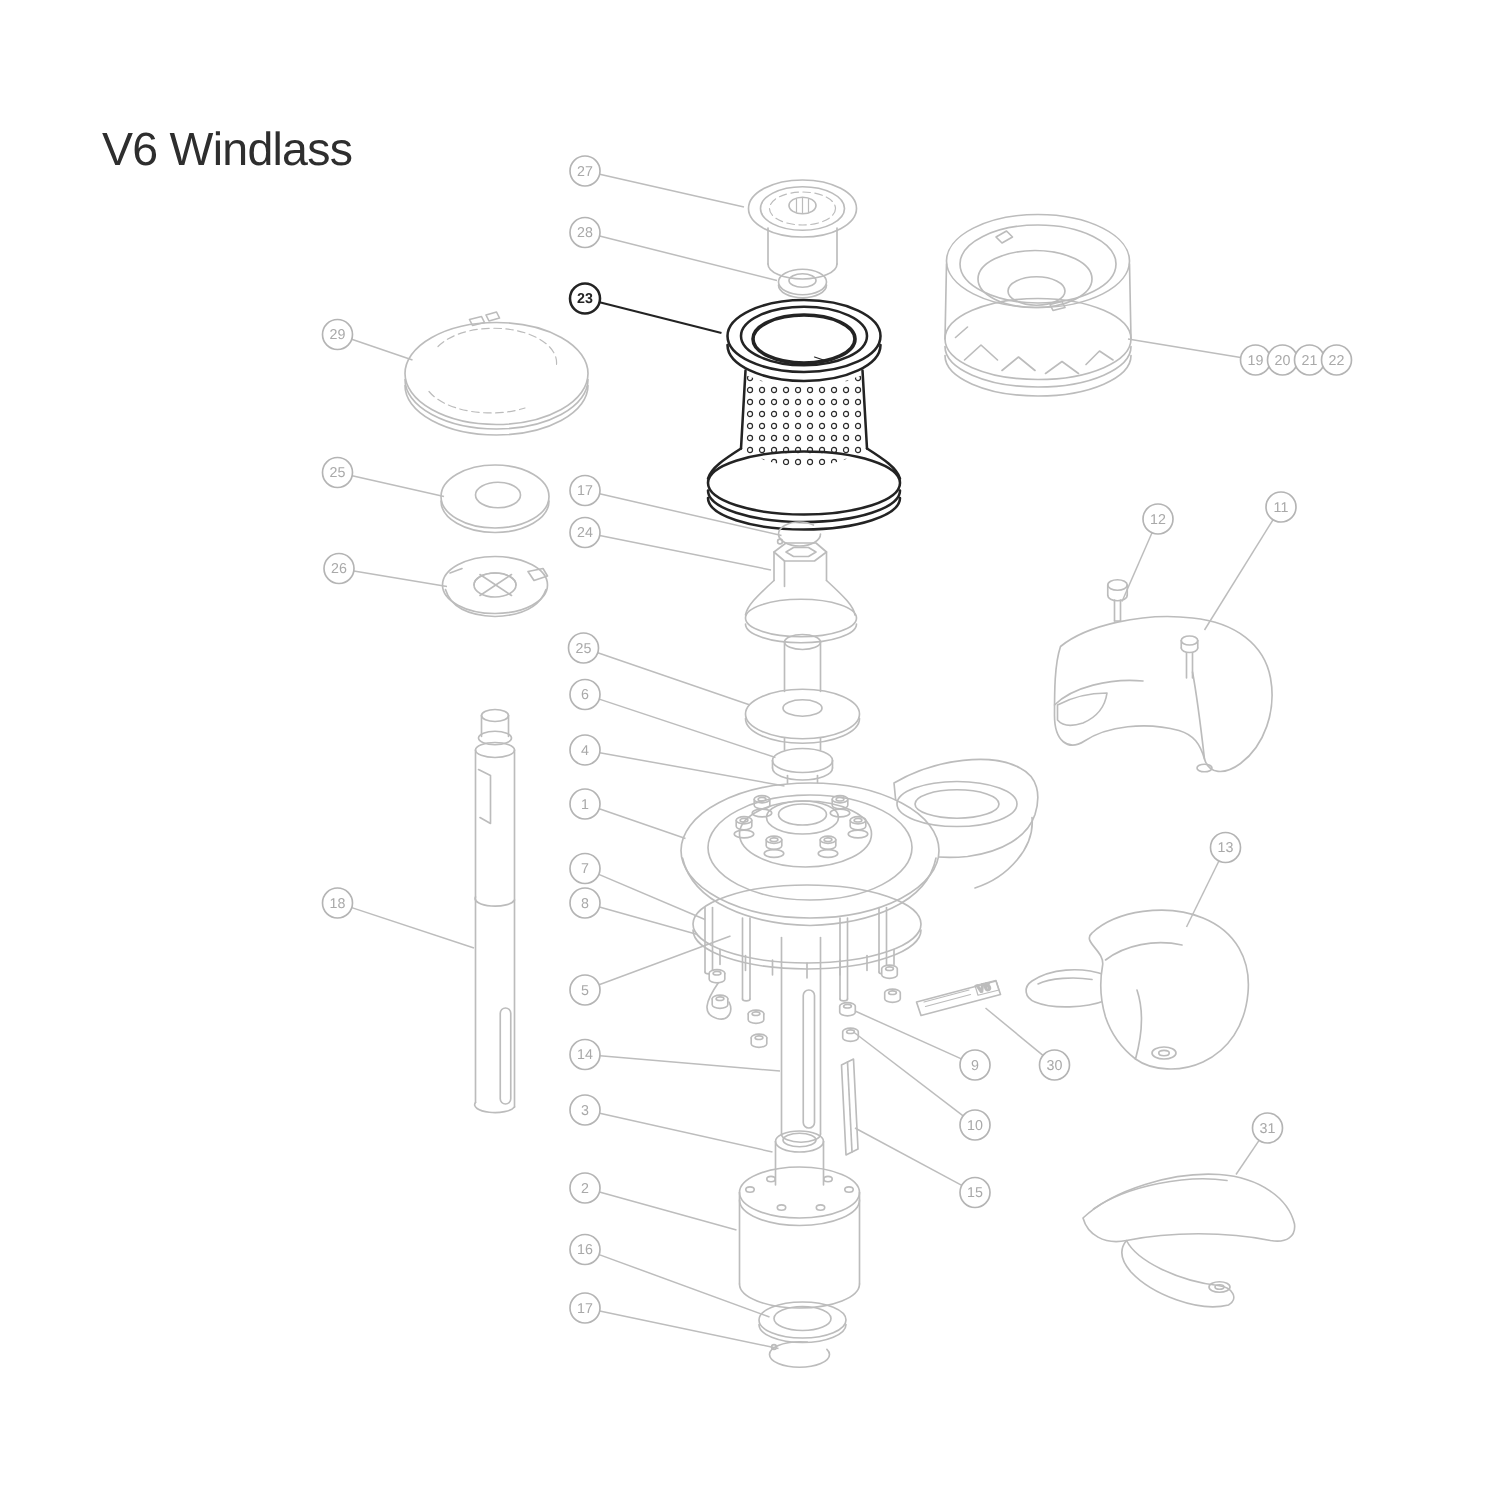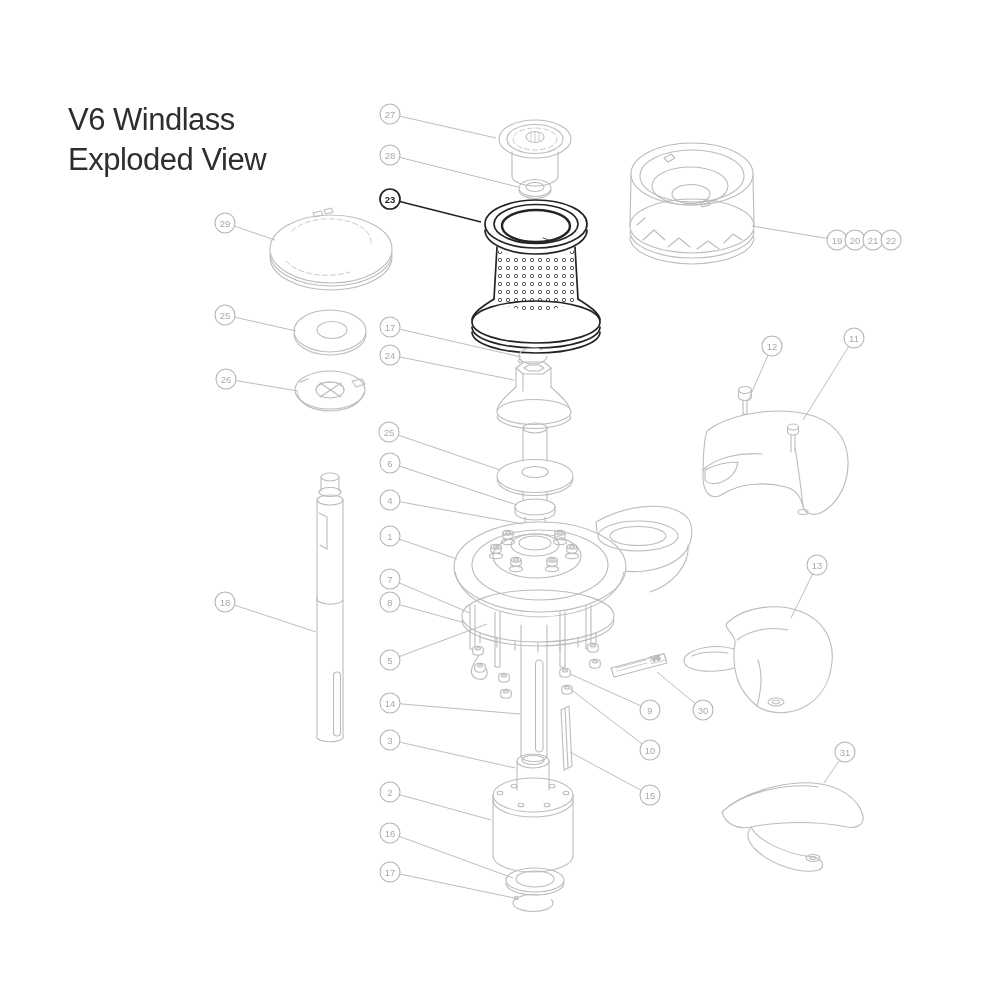--- a/index.html
+++ b/index.html
@@ -8,21 +8,21 @@
     --leader:#bdbdbd;
     --dark:#232323;
     --callout-text:#a9a9a9;
     --title:#2e2e2e;
   }
   html,body{margin:0;padding:0;background:var(--bg);}
   .canvas{
     position:relative;width:1000px;height:1000px;background:var(--bg);
     font-family:"Liberation Sans",sans-serif;overflow:hidden;
   }
-  .title-block{position:absolute;left:68px;top:100px;color:var(--title);
+  .title-block{position:absolute;left:68px;top:80px;color:var(--title);
     font-size:31px;line-height:40px;font-weight:400;letter-spacing:-0.5px;}
   svg.diagram{position:absolute;left:0;top:0;}
   #parts-layer{stroke:var(--line);fill:none;stroke-width:1.1;stroke-linejoin:round;stroke-linecap:round;}
   #parts-layer .solid{fill:#ffffff;}
   #parts-layer .dark{stroke:var(--dark);stroke-width:1.7;}
   #parts-layer .dark2{stroke:var(--dark);stroke-width:2.4;}
   #parts-layer .dashed{stroke-dasharray:5 3;}
   #parts-layer .thin{stroke-width:0.8;}
   .callout .bubble{fill:#ffffff;stroke:#b4b4b4;stroke-width:1.1;}
   .callout .num{fill:var(--callout-text);font-size:9.5px;text-anchor:middle;
@@ -33,21 +33,20 @@
   .callout.emphasis .leader{stroke:var(--dark);stroke-width:1.5;}
   .badge-text{fill:#8a8a8a;font-size:7.5px;font-weight:bold;font-family:"Liberation Sans",sans-serif;}
 </style>
 </head>
 <body>
 
 <div class="canvas">
 
   <div class="title-block">
     <div>V6 Windlass</div>
-    <div>Exploded View</div>
   </div>
 
   <svg class="diagram" width="1000" height="1000" viewBox="0 0 1000 1000">
 
     <defs>
       <pattern id="drumdots" patternUnits="userSpaceOnUse" width="8" height="8">
         <circle cx="4" cy="4" r="1.7" fill="none" stroke="#2a2a2a" stroke-width="0.8"></circle>
       </pattern>
       <g id="sym-nut">
         <ellipse cx="0" cy="-2.2" rx="5.2" ry="2.4"></ellipse>

